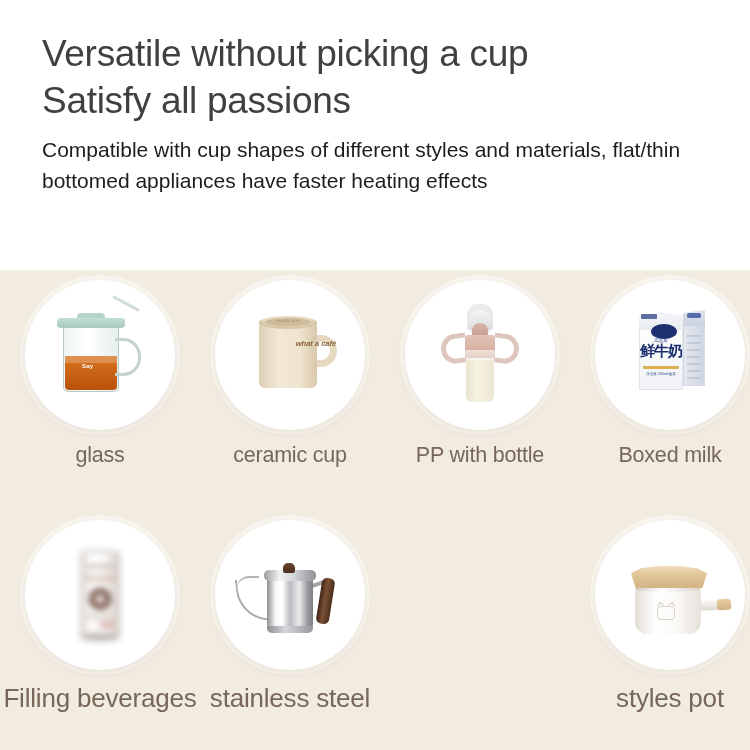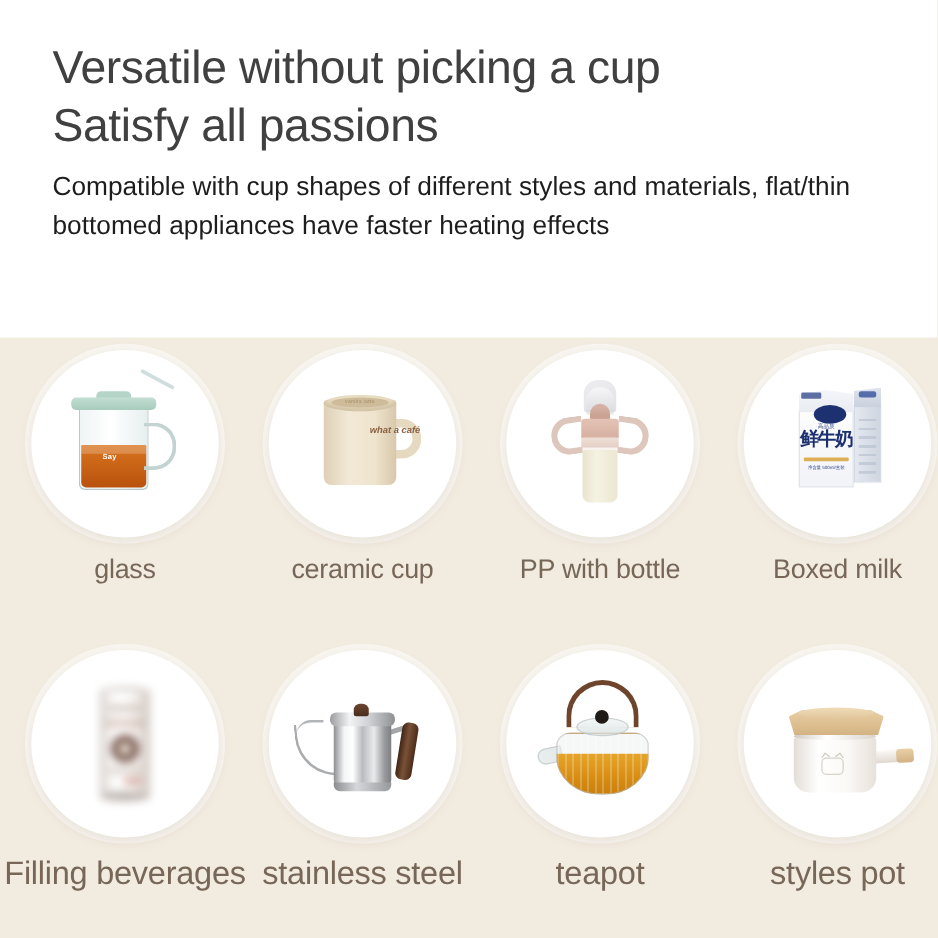--- a/index.html
+++ b/index.html
@@ -483,34 +483,20 @@
           <div class="p s-handle"></div>
           <div class="p s-body"></div>
           <div class="p s-base"></div>
           <div class="p s-lid"></div>
           <div class="p s-knob"></div>
         </div>
       </div>
       <div class="label">stainless steel</div>
     </div>
 
-    <div class="cell" style="left:385px;">
-      <div class="circle">
-        <div class="art">
-          <div class="p t-handle"></div>
-          <div class="p t-spout"></div>
-          <div class="p t-bowl">
-              <div class="p t-ribs"></div>
-            </div>
-          <div class="p t-lid"></div>
-          <div class="p t-knob"></div>
-        </div>
-      </div>
-      <div class="label">teapot</div>
-    </div>
 
     <div class="cell" style="left:575px;">
       <div class="circle">
         <div class="art">
           <div class="p cp-handle"></div>
           <div class="p cp-handle2"></div>
           <div class="p cp-body"></div>
           <div class="p cp-ring"></div>
           <div class="p cp-lid"></div>
           <div class="p cp-lidtop"></div>

